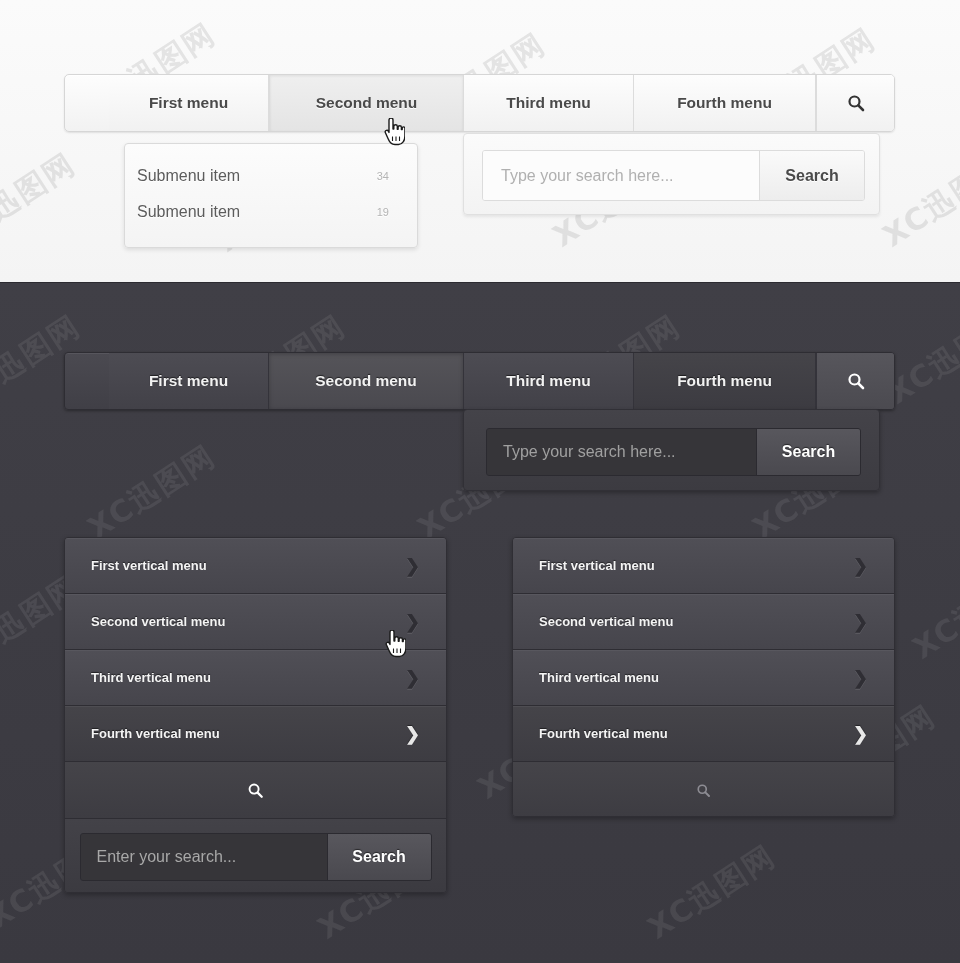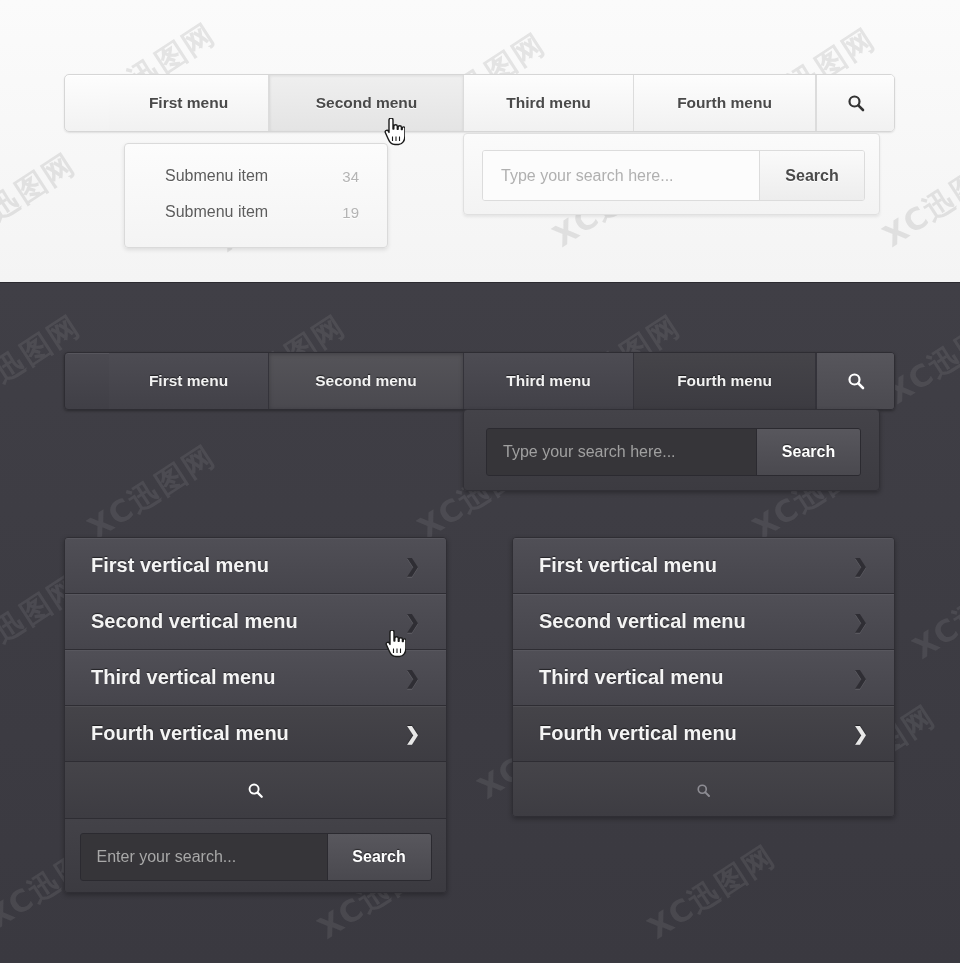--- a/index.html
+++ b/index.html
@@ -94,39 +94,39 @@
     background: linear-gradient(180deg, #efefef 0%, #e4e4e4 100%);
     box-shadow: inset 0 1px 3px rgba(0,0,0,0.08);
     border-left: 1px solid #dcdcdc;
   }
   #light-navbar .nav-item.search-cell { border-left: 1px solid #dcdcdc; }
 
   
   #light-submenu {
     position: absolute;
     left: 124px; top: 143px;
-    width: 264px; height: 105px;
+    width: 294px; height: 105px;
     box-sizing: border-box;
     background: linear-gradient(180deg, #fcfcfc 0%, #f4f4f4 100%);
     border: 1px solid #dadada;
     border-radius: 4px;
     box-shadow: 0 2px 4px rgba(0,0,0,0.10);
-    padding: 14px 28px 0 40px;
+    padding: 14px 28px 0 12px;
   }
   .submenu-row {
     display: flex;
     justify-content: space-between;
     align-items: center;
     height: 36px;
     font-size: 16px;
     color: #5c5c5c;
     text-shadow: 0 1px 0 #ffffff;
     cursor: pointer;
   }
-  .submenu-count { color: #b4b4b4; font-size: 15px; }
+  .submenu-count { color: #b4b4b4; font-size: 11px; }
 
   
   #light-search-panel {
     position: absolute;
     left: 463px; top: 133px;
     width: 417px; height: 82px;
     box-sizing: border-box;
     background: linear-gradient(180deg, #fbfbfb 0%, #f3f3f3 100%);
     border: 1px solid #e0e0e0;
     border-radius: 4px;
@@ -261,21 +261,21 @@
     padding: 0 26px;
     background: linear-gradient(180deg, #504f56 0%, #46454c 100%);
     box-shadow: inset 0 1px 0 rgba(255,255,255,0.05);
   }
   .vrow.dim {
     background: linear-gradient(180deg, #454449 0%, #3d3c42 100%);
   }
   .vrow:last-child { border-bottom: none; }
   .vrow-label {
     flex: 1;
-    font-size: 20px;
+    font-size: 13px;
     font-weight: bold;
     color: #f4f4f4;
     text-shadow: 0 -1px 1px rgba(0,0,0,0.55);
   }
   .chev {
     font-size: 18px;
     font-weight: bold;
     color: #2f2e34;
     text-shadow: 0 1px 0 rgba(255,255,255,0.12);
     line-height: 1;

